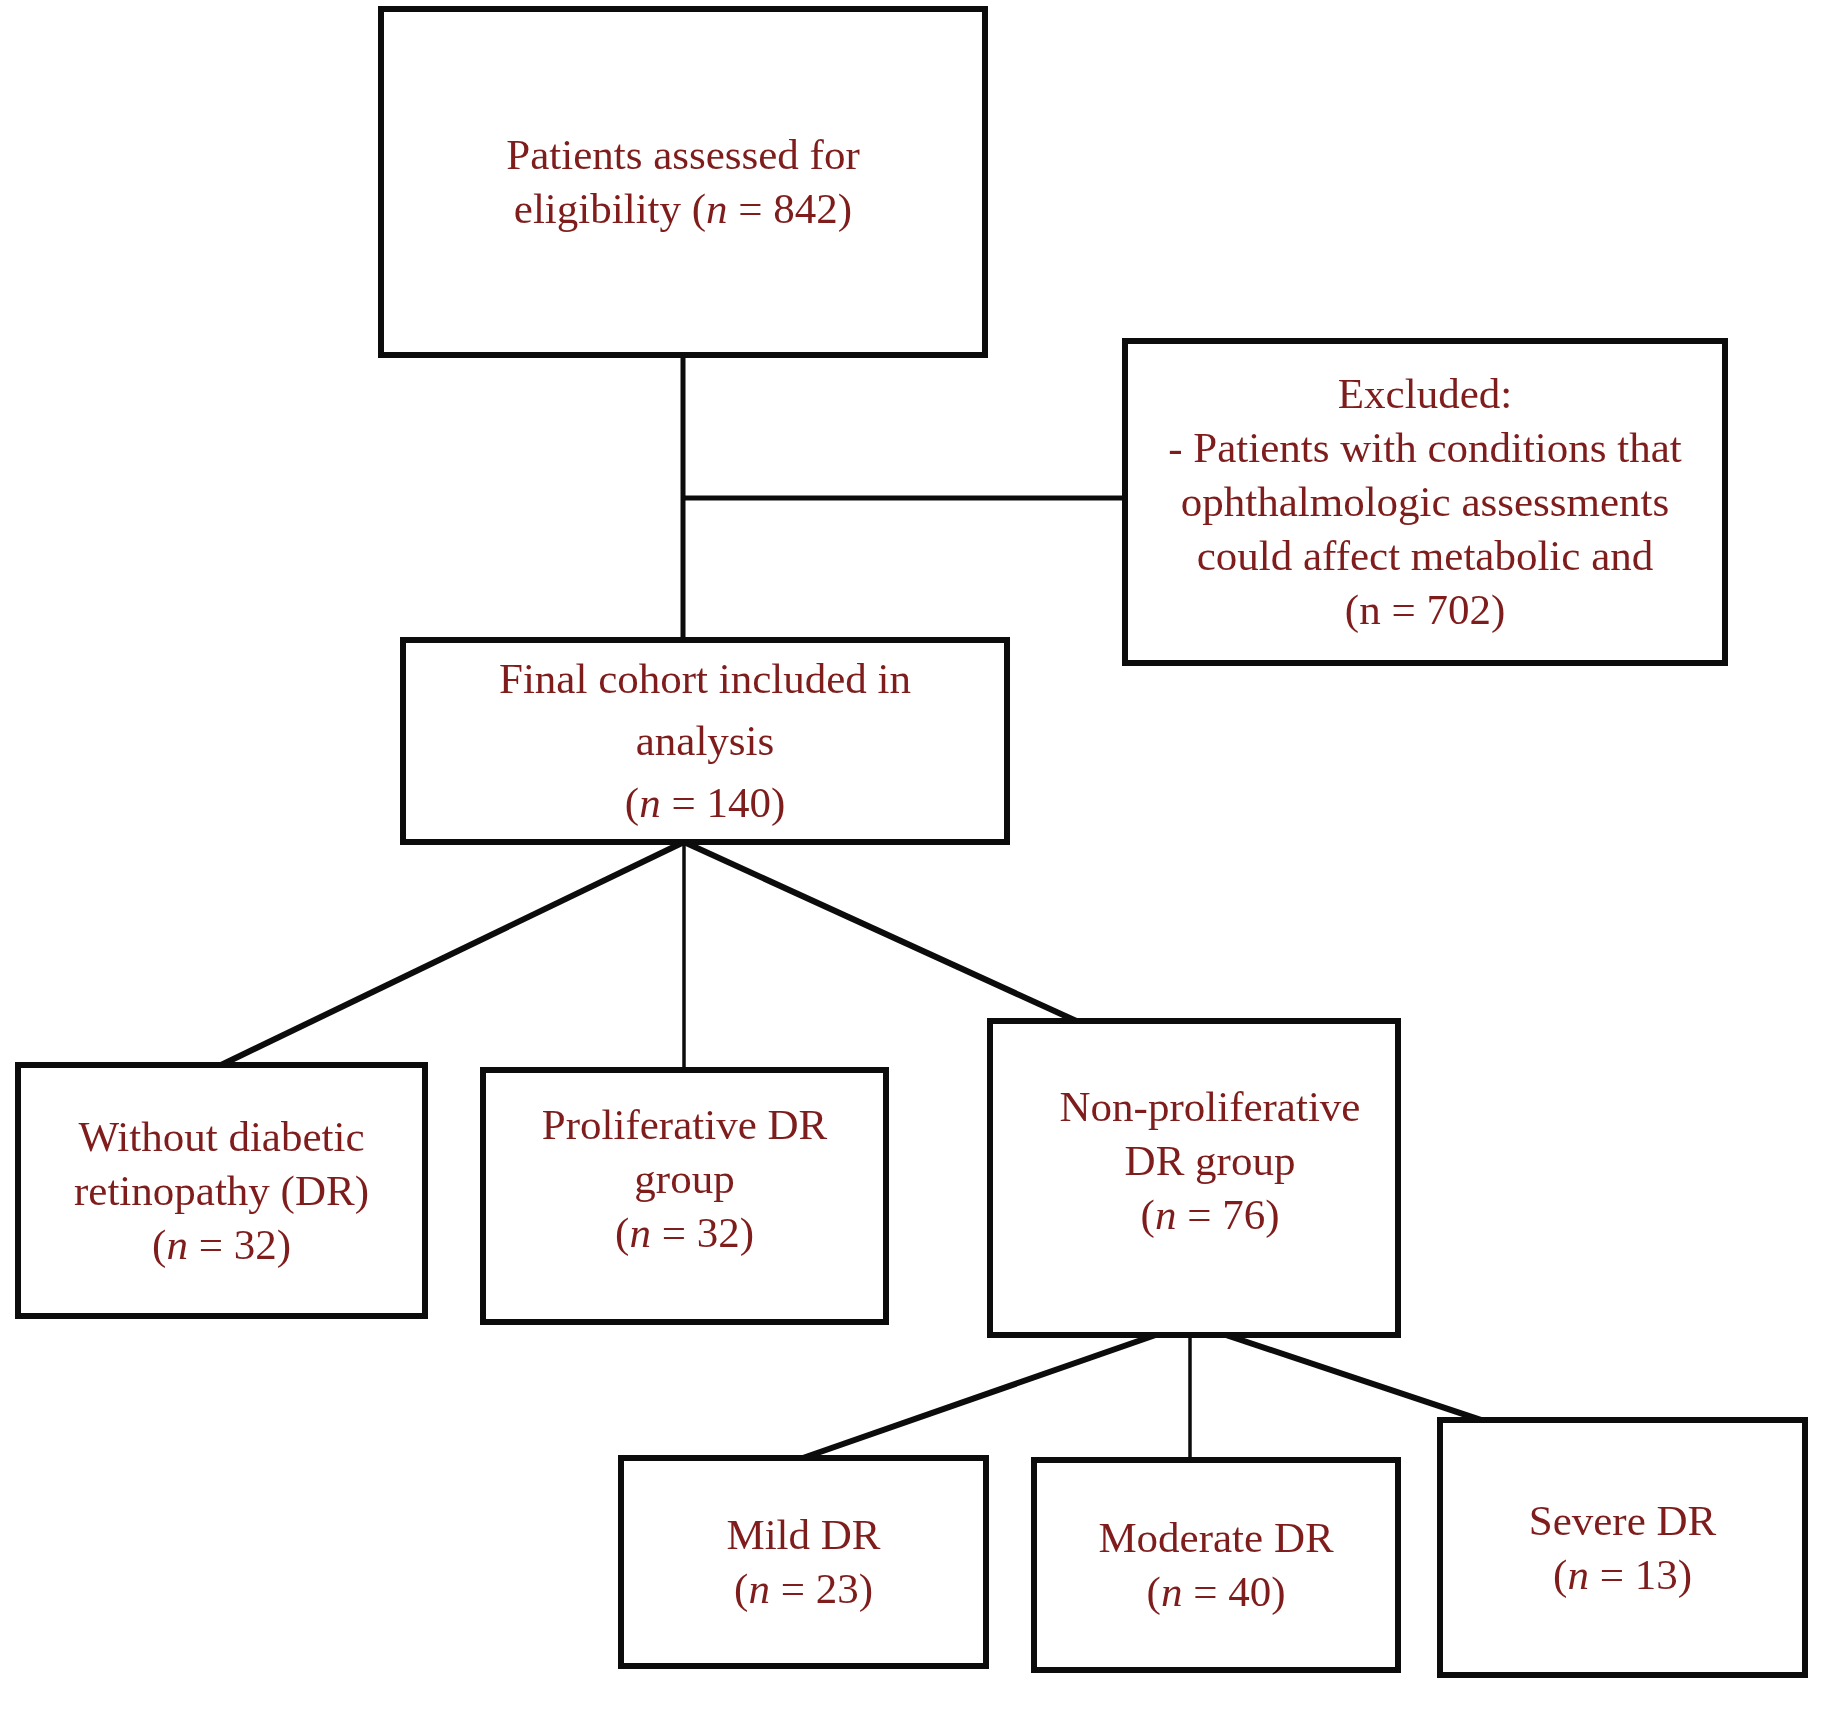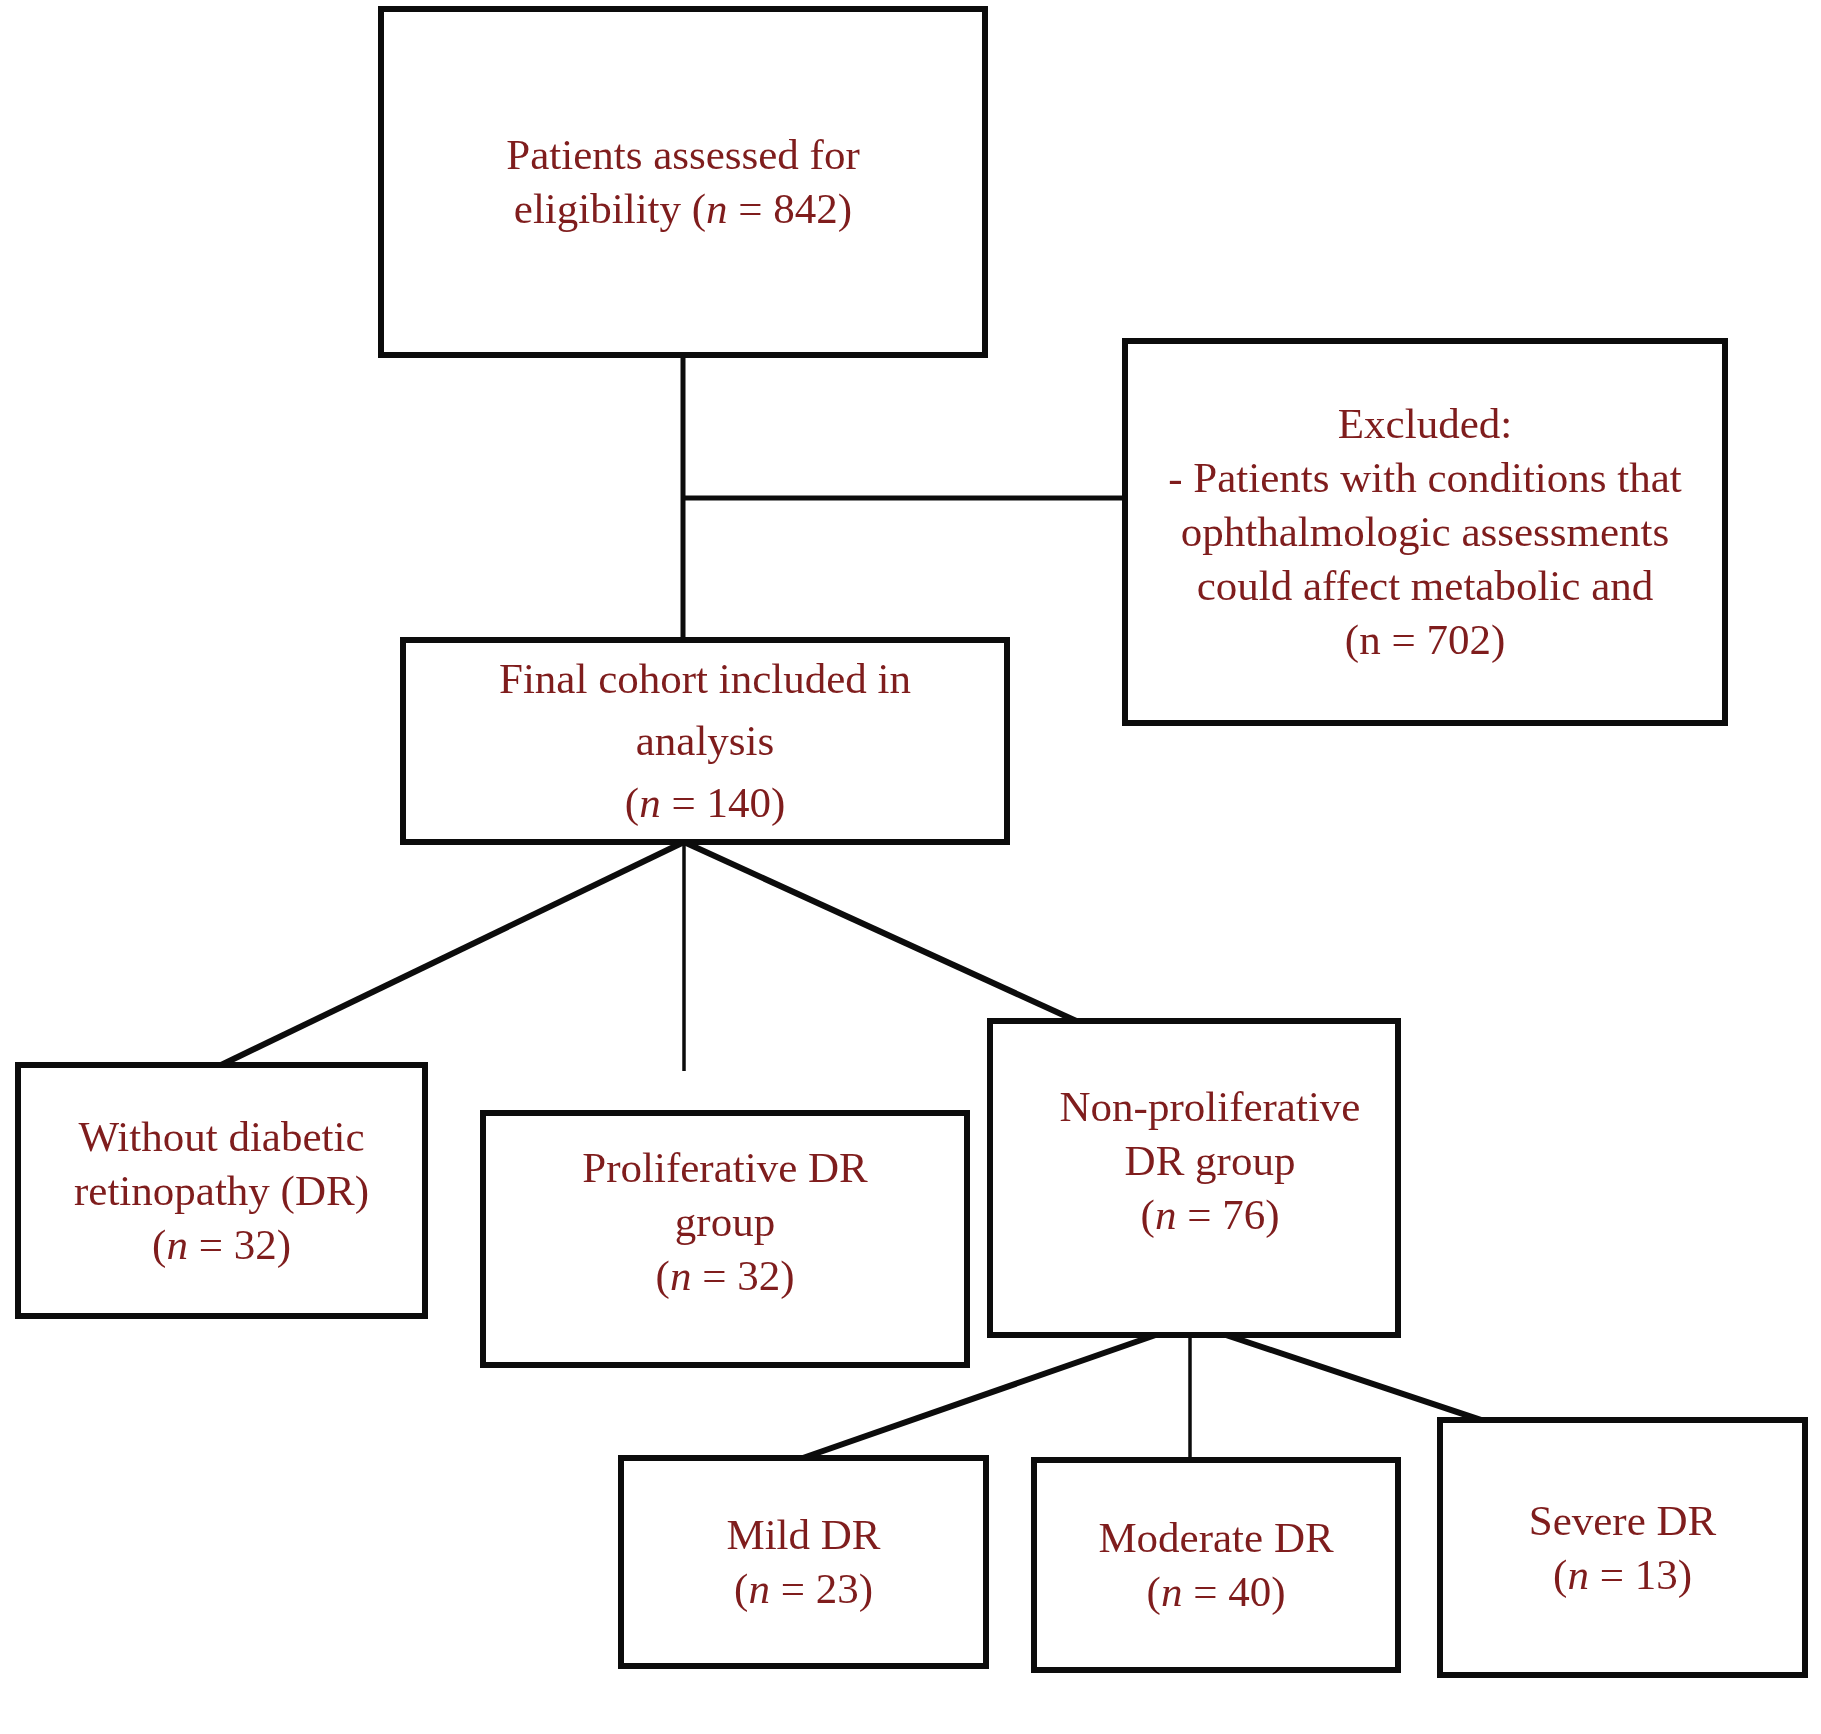--- a/index.html
+++ b/index.html
@@ -62,21 +62,21 @@
     <line x1="1190" y1="1323" x2="1598" y2="1459" stroke="#0c0c0c" stroke-width="6"></line>
   </svg>
 
   <div class="box" style="left:378px; top:6px; width:610px; height:352px;">
     <div class="line">Patients assessed for</div>
     <div class="line">
       <span>eligibility (</span><span class="it">n</span><span> = 842)</span>
     </div>
   </div>
 
-  <div class="box" style="left:1122px; top:338px; width:606px; height:388px;">
+  <div class="box" style="left:1122px; top:338px; width:606px; height:328px;">
     <div class="line">Excluded:</div>
     <div class="line">- Patients with conditions that</div>
     <div class="line">ophthalmologic assessments</div>
     <div class="line">could affect metabolic and</div>
     <div class="line">
       <span>(</span><span>n</span><span> = 702)</span>
     </div>
   </div>
 
   <div class="box" style="left:400px; top:637px; width:610px; height:208px;gap:8px;">
@@ -88,21 +88,21 @@
   </div>
 
   <div class="box" style="left:15px; top:1062px; width:413px; height:257px;">
     <div class="line">Without diabetic</div>
     <div class="line">retinopathy (DR)</div>
     <div class="line">
       <span>(</span><span class="it">n</span><span> = 32)</span>
     </div>
   </div>
 
-  <div class="box bias-up" style="left:480px; top:1067px; width:490px; height:258px;margin-top:43px;">
+  <div class="box bias-up" style="left:480px; top:1067px; width:409px; height:258px;">
     <div class="line">Proliferative DR</div>
     <div class="line">group</div>
     <div class="line">
       <span>(</span><span class="it">n</span><span> = 32)</span>
     </div>
   </div>
 
   <div class="box bias-up" style="left:987px; top:1018px; width:414px; height:320px;padding-left:32px;">
     <div class="line">Non-proliferative</div>
     <div class="line">DR group</div>

